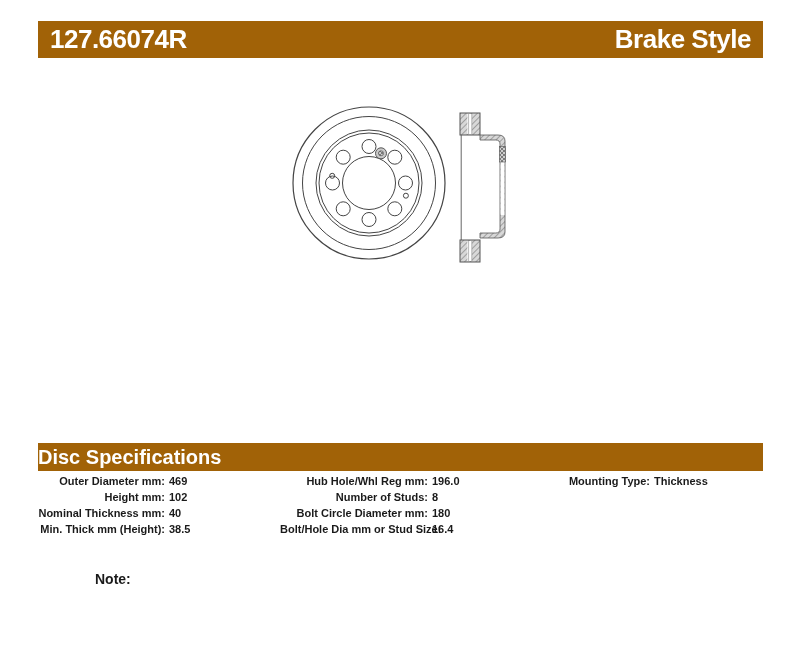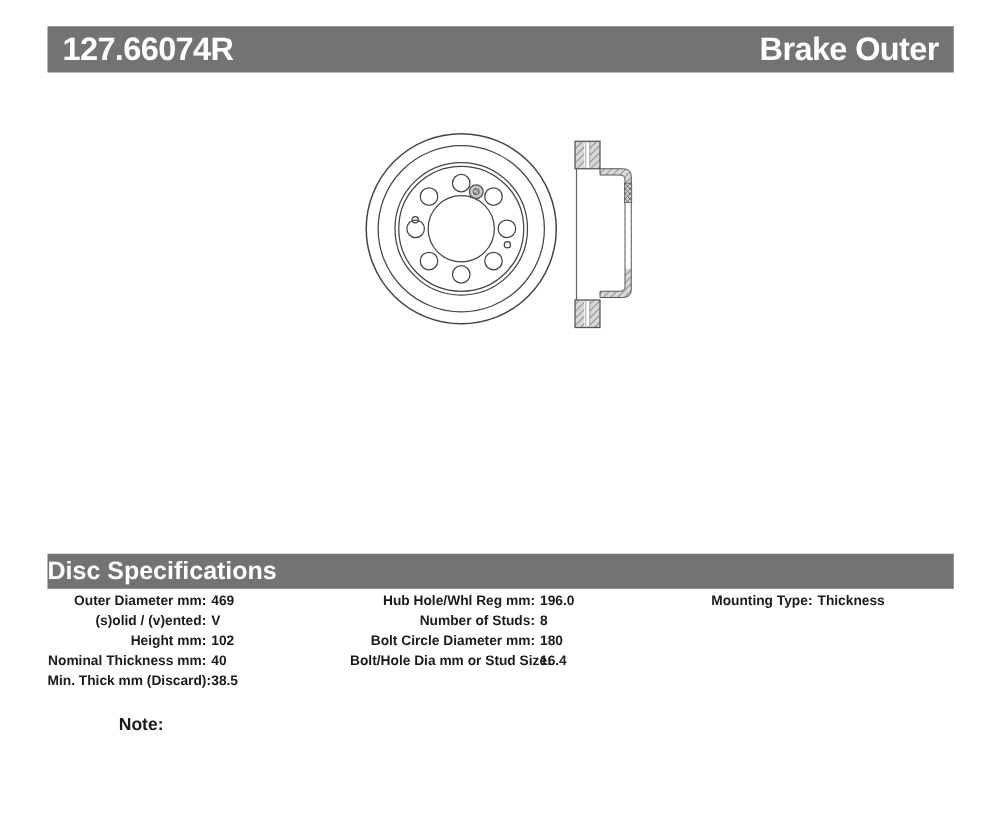--- a/index.html
+++ b/index.html
@@ -1,21 +1,21 @@
 <!DOCTYPE html>
 <html><head>
 <meta charset="utf-8">
 <style>
   html,body{margin:0;padding:0;}
   body{
     width:800px;height:655px;background:#ffffff;position:relative;
     font-family:"Liberation Sans",sans-serif;color:#1a1a1a;overflow:hidden;
   }
   .bar{
-    position:absolute;left:38px;width:725px;background:#737373;color:#fff;
+    position:absolute;left:38px;width:725px;background:#a16207;color:#fff;
     box-sizing:border-box;font-weight:bold;
   }
   .top-bar{
     top:21px;height:37px;display:flex;justify-content:space-between;
     align-items:center;padding:0 12px;font-size:26px;letter-spacing:-0.5px;
   }
   .spec-bar{
     top:443px;height:28px;font-size:20px;line-height:28px;
   }
   .drawing{position:absolute;left:280px;top:95px;width:250px;height:180px;}
@@ -26,21 +26,21 @@
   .col1{left:38px;}  .col1 .lbl{width:127px;}
   .col2{left:280px;} .col2 .lbl{width:148px;}
   .col3{left:540px;} .col3 .lbl{width:110px;}
   .note{position:absolute;left:95px;top:571px;font-size:14px;font-weight:bold;text-align:right;}
 </style>
 </head>
 <body>
 
 <div class="bar top-bar">
   <span>127.66074R</span>
-  <span>Brake Outer</span>
+  <span>Brake Style</span>
 </div>
 
 <div class="drawing">
   <svg width="250" height="180" viewBox="0 0 250 180">
     <defs>
       <pattern id="hatch" patternUnits="userSpaceOnUse" width="4" height="4" patternTransform="rotate(45)">
         <rect width="4" height="4" fill="#d8d8d8"></rect>
         <path d="M0,0 L0,4" stroke="#777" stroke-width="1.2"></path>
       </pattern>
       <pattern id="xhatch" patternUnits="userSpaceOnUse" width="4" height="4">
@@ -98,33 +98,29 @@
 </div>
 
 <div class="bar spec-bar">Disc Specifications</div>
 
 <div class="spec-col col1">
   <div class="spec-row">
     <span class="lbl">Outer Diameter mm:</span>
     <span class="val">469</span>
   </div>
   <div class="spec-row">
-    <span class="lbl">(s)olid / (v)ented:</span>
-    <span class="val">V</span>
-  </div>
-  <div class="spec-row">
     <span class="lbl">Height mm:</span>
     <span class="val">102</span>
   </div>
   <div class="spec-row">
     <span class="lbl">Nominal Thickness mm:</span>
     <span class="val">40</span>
   </div>
   <div class="spec-row">
-    <span class="lbl">Min. Thick mm (Discard):</span>
+    <span class="lbl">Min. Thick mm (Height):</span>
     <span class="val">38.5</span>
   </div>
 </div>
 
 <div class="spec-col col2">
   <div class="spec-row">
     <span class="lbl">Hub Hole/Whl Reg mm:</span>
     <span class="val">196.0</span>
   </div>
   <div class="spec-row">

